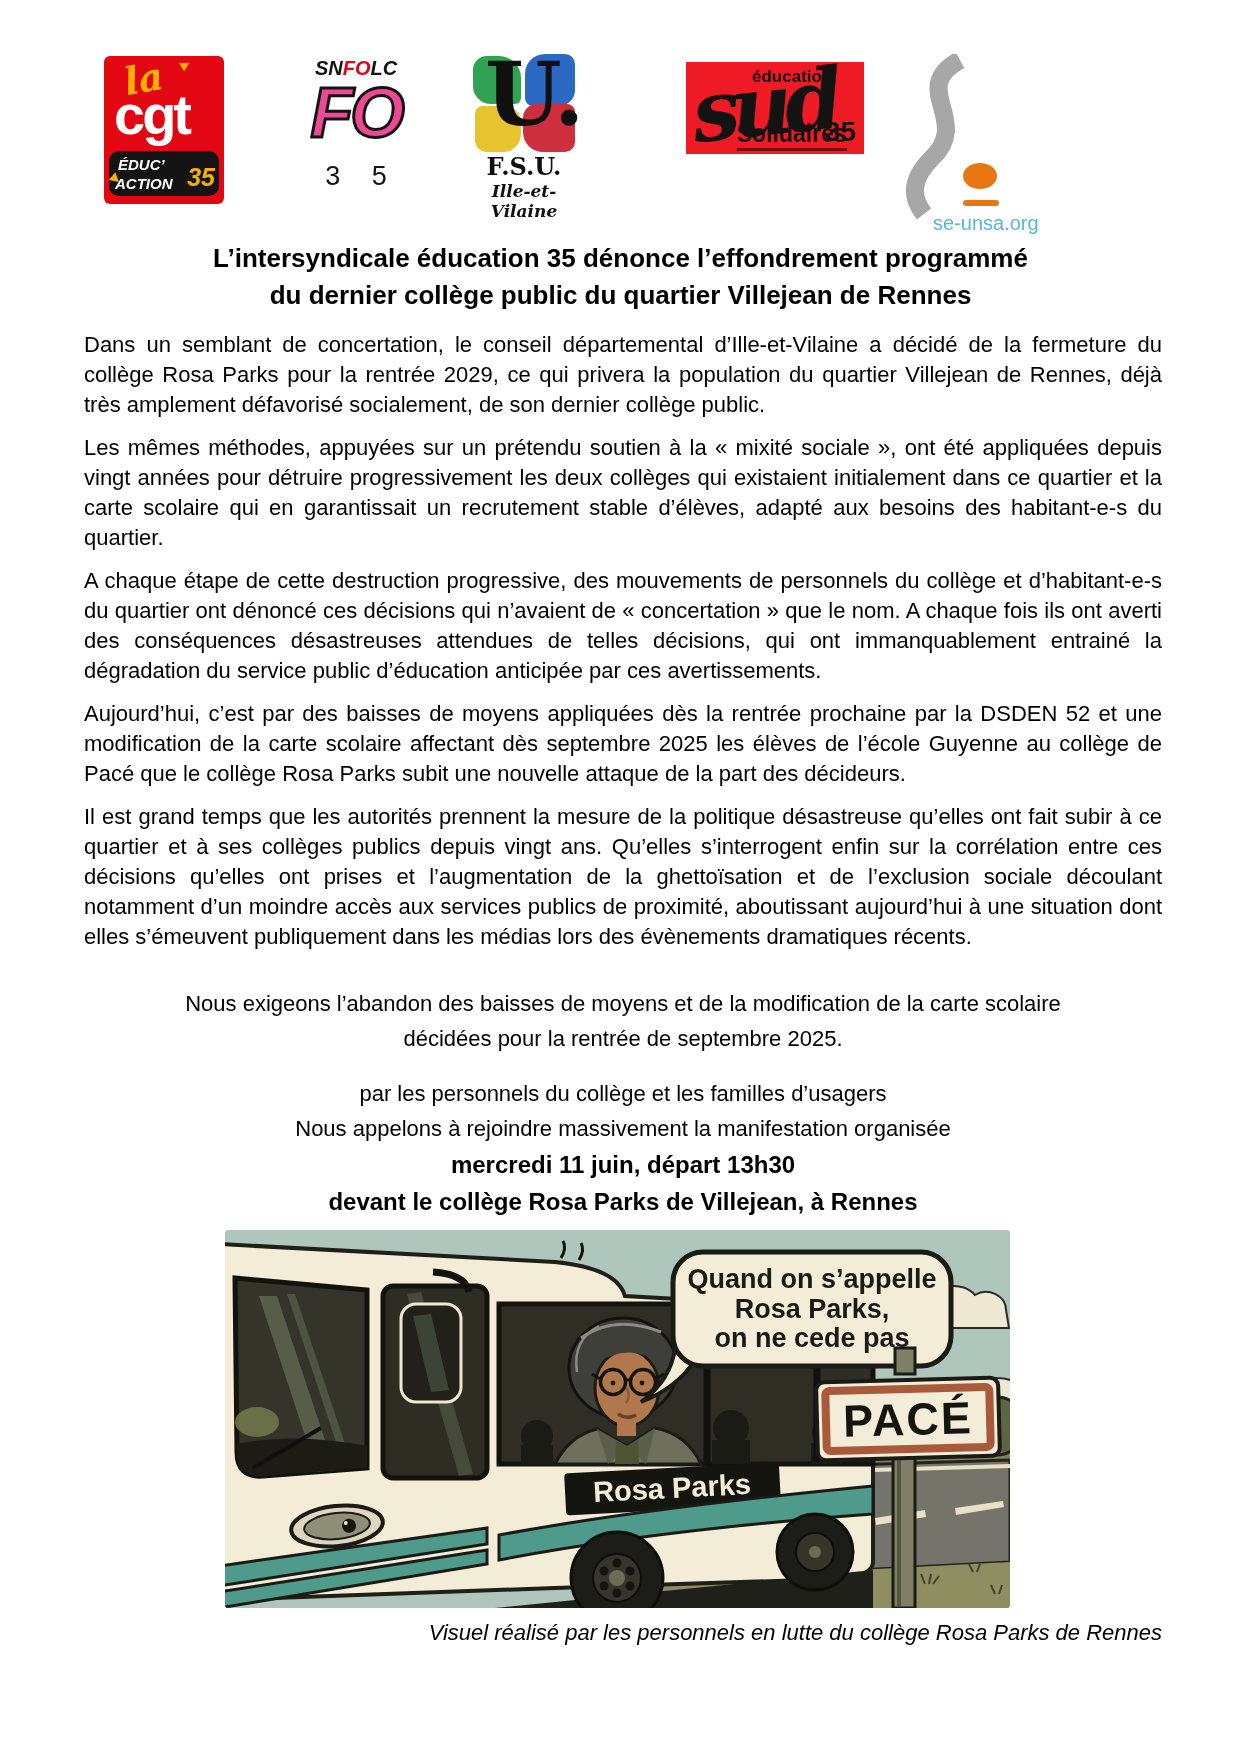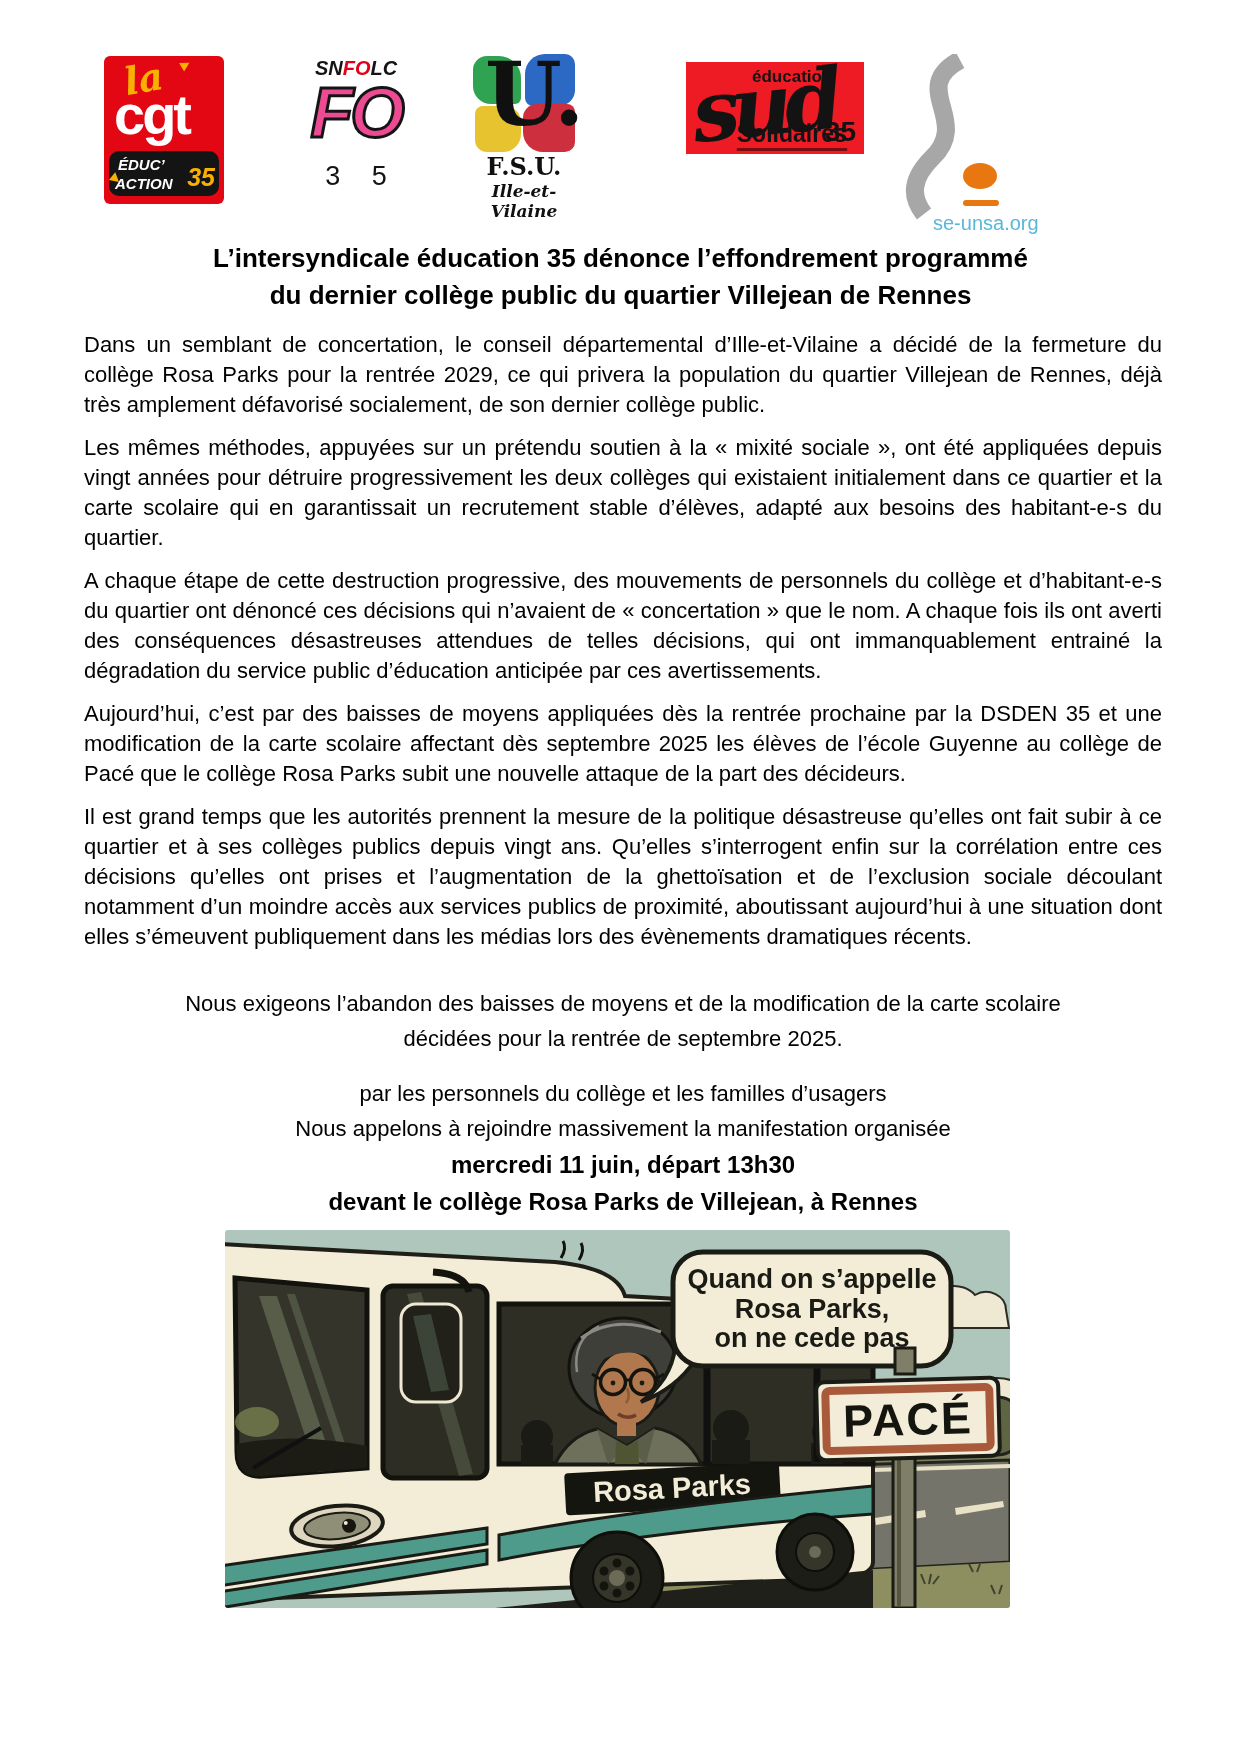--- a/index.html
+++ b/index.html
@@ -115,21 +115,21 @@
 
 <div class="title">
   <div>L’intersyndicale éducation 35 dénonce l’effondrement programmé</div>
   <div>du dernier collège public du quartier Villejean de Rennes</div>
 </div>
 
 <div class="content">
   <p>Dans un semblant de concertation, le conseil départemental d’Ille-et-Vilaine a décidé de la fermeture du collège Rosa Parks pour la rentrée 2029, ce qui privera la population du quartier Villejean de Rennes, déjà très amplement défavorisé socialement, de son dernier collège public.</p>
   <p>Les mêmes méthodes, appuyées sur un prétendu soutien à la « mixité sociale », ont été appliquées depuis vingt années pour détruire progressivement les deux collèges qui existaient initialement dans ce quartier et la carte scolaire qui en garantissait un recrutement stable d’élèves, adapté aux besoins des habitant-e-s du quartier.</p>
   <p>A chaque étape de cette destruction progressive, des mouvements de personnels du collège et d’habitant-e-s du quartier ont dénoncé ces décisions qui n’avaient de « concertation » que le nom. A chaque fois ils ont averti des conséquences désastreuses attendues de telles décisions, qui ont immanquablement entrainé la dégradation du service public d’éducation anticipée par ces avertissements.</p>
-  <p>Aujourd’hui, c’est par des baisses de moyens appliquées dès la rentrée prochaine par la DSDEN 35 et une modification de la carte scolaire affectant dès septembre 2025 les élèves de l’école Guyenne au collège de Pacé que le collège Rosa Parks subit une nouvelle attaque de la part des décideurs.</p>
+  <p>Aujourd’hui, c’est par des baisses de moyens appliquées dès la rentrée prochaine par la DSDEN 52 et une modification de la carte scolaire affectant dès septembre 2025 les élèves de l’école Guyenne au collège de Pacé que le collège Rosa Parks subit une nouvelle attaque de la part des décideurs.</p>
   <p>Il est grand temps que les autorités prennent la mesure de la politique désastreuse qu’elles ont fait subir à ce quartier et à ses collèges publics depuis vingt ans. Qu’elles s’interrogent enfin sur la corrélation entre ces décisions qu’elles ont prises et l’augmentation de la ghettoïsation et de l’exclusion sociale découlant notamment d’un moindre accès aux services publics de proximité, aboutissant aujourd’hui à une situation dont elles s’émeuvent publiquement dans les médias lors des évènements dramatiques récents.</p>
 
   <div class="stmt stmt1">
     <div>Nous exigeons l’abandon des baisses de moyens et de la modification de la carte scolaire</div>
     <div>décidées pour la rentrée de septembre 2025.</div>
   </div>
   <div class="stmt stmt2">
     <div>par les personnels du collège et les familles d’usagers</div>
     <div>Nous appelons à rejoindre massivement la manifestation organisée</div>
   </div>
@@ -280,13 +280,14 @@
       <line x1="674" y1="214" x2="674" y2="376" stroke="#55563f" stroke-width="4"></line>
       <g transform="rotate(-1.5 682 189)">
         <rect x="592" y="150" width="182" height="78" rx="8" fill="#f2ecd9" stroke="#1b1b15" stroke-width="4"></rect>
         <rect x="601" y="159" width="164" height="60" rx="4" fill="none" stroke="#a85a3a" stroke-width="8"></rect>
         <text x="683" y="205" text-anchor="middle" font-size="45" font-weight="800" letter-spacing="2" fill="#15150f">PACÉ</text>
       </g>
     </g>
   </svg>
   </div>
 
+  <div class="caption">Visuel réalisé par les personnels en lutte du collège Rosa Parks de Rennes</div>
 </div>
 
 </body></html>

